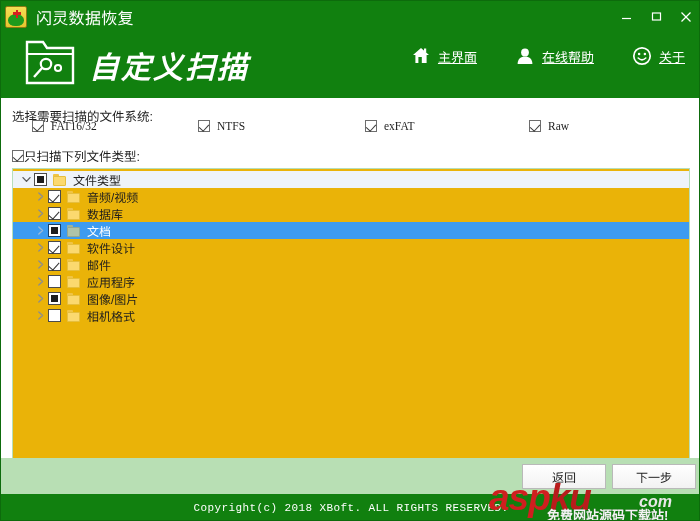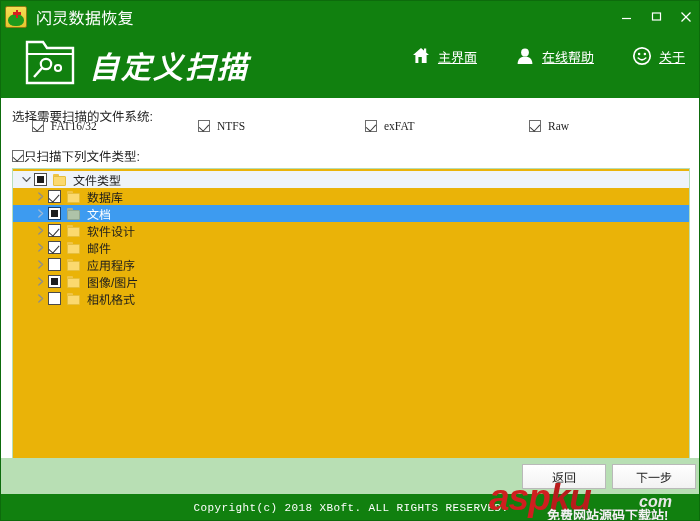--- a/index.html
+++ b/index.html
@@ -498,20 +498,34 @@
           </span>
           <span class="tree-cb partial"></span>
           <span class="folder-ico">
               <span class="tab"></span>
               <span class="body"></span>
             </span>
           <span>文件类型</span>
         </div>
 
 
+        <div class="tree-row">
+          <span class="indent"></span>
+          <span class="twisty">
+            <svg width="9" height="9" viewBox="0 0 9 9">
+                <path d="M2.8 1 L6.6 4.5 L2.8 8" fill="none" stroke="#8d8d8d" stroke-width="1.35" stroke-linecap="round" stroke-linejoin="round"></path>
+              </svg>
+          </span>
+          <span class="tree-cb checked"></span>
+          <span class="folder-ico">
+              <span class="tab"></span>
+              <span class="body"></span>
+            </span>
+          <span>音频/视频</span>
+        </div>
 
         <div class="tree-row">
           <span class="indent"></span>
           <span class="twisty">
             <svg width="9" height="9" viewBox="0 0 9 9">
                 <path d="M2.8 1 L6.6 4.5 L2.8 8" fill="none" stroke="#8d8d8d" stroke-width="1.35" stroke-linecap="round" stroke-linejoin="round"></path>
               </svg>
           </span>
           <span class="tree-cb checked"></span>
           <span class="folder-ico">

